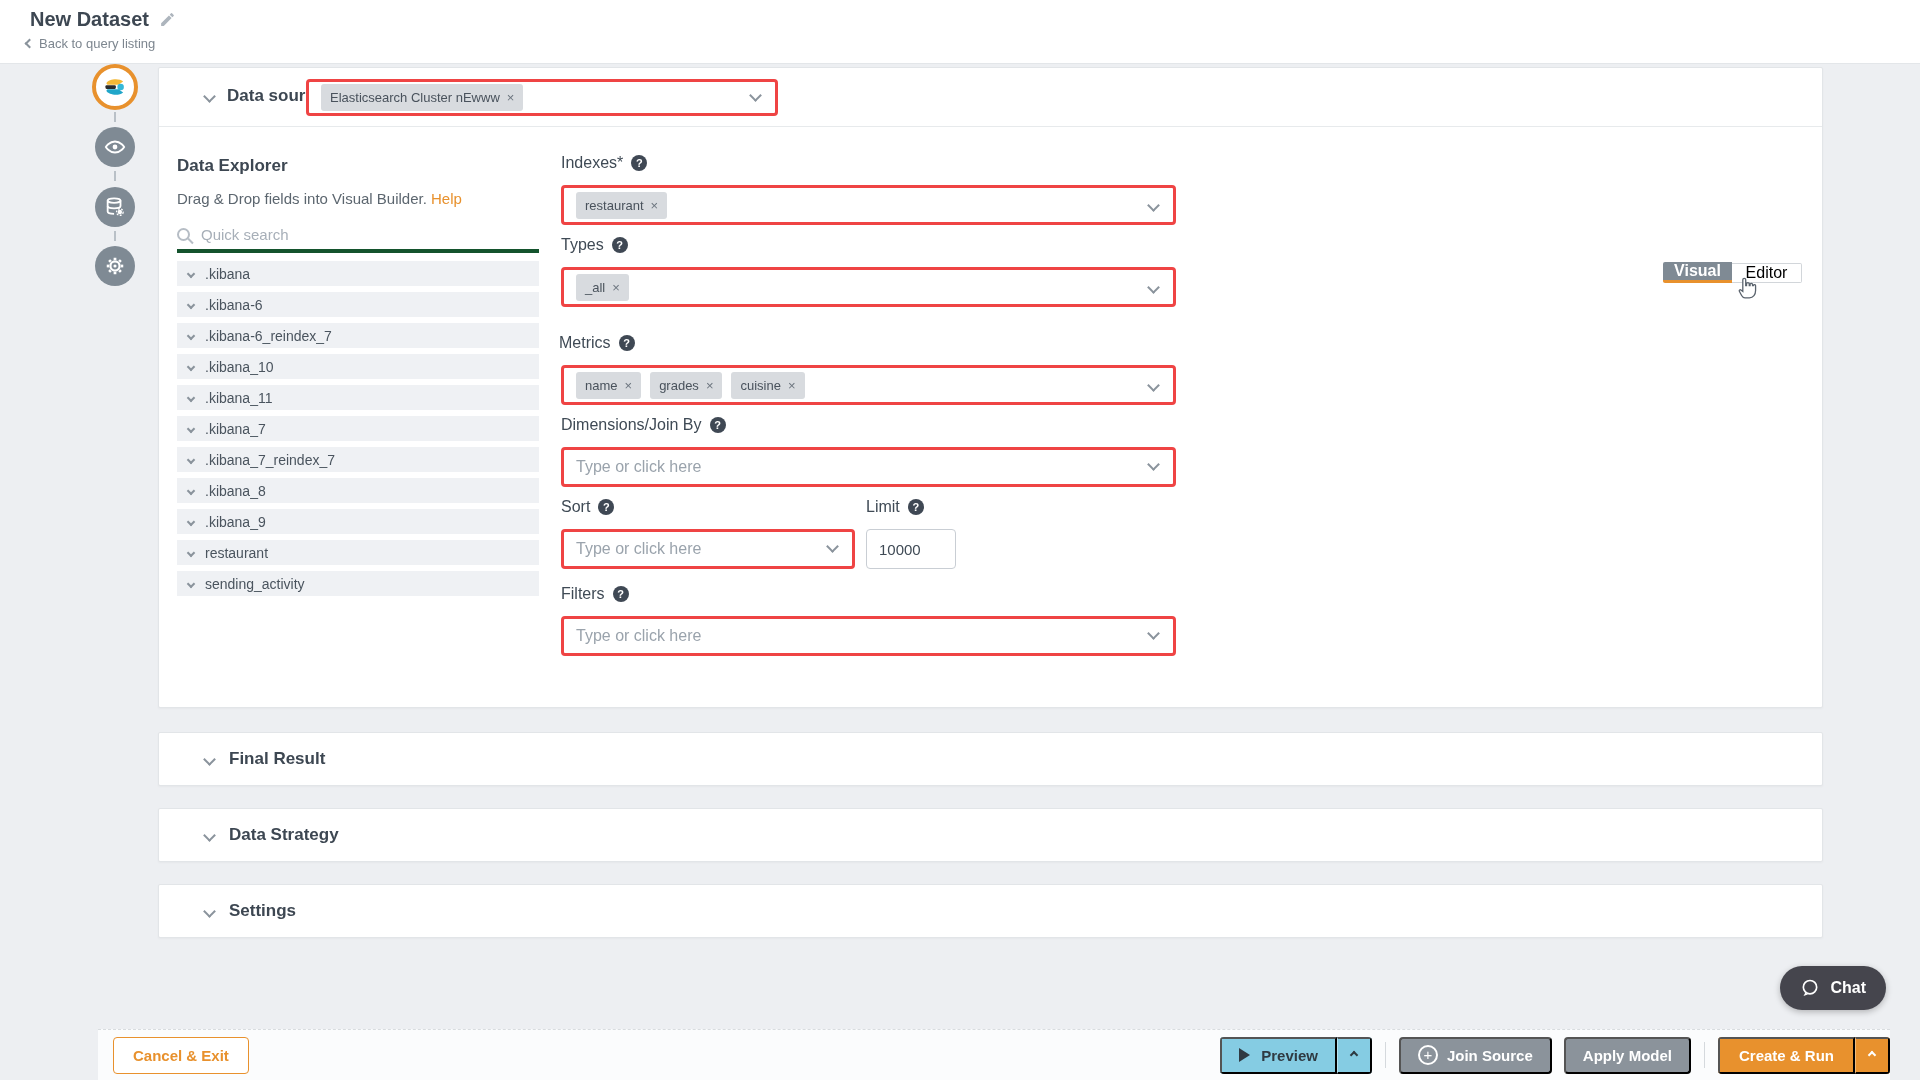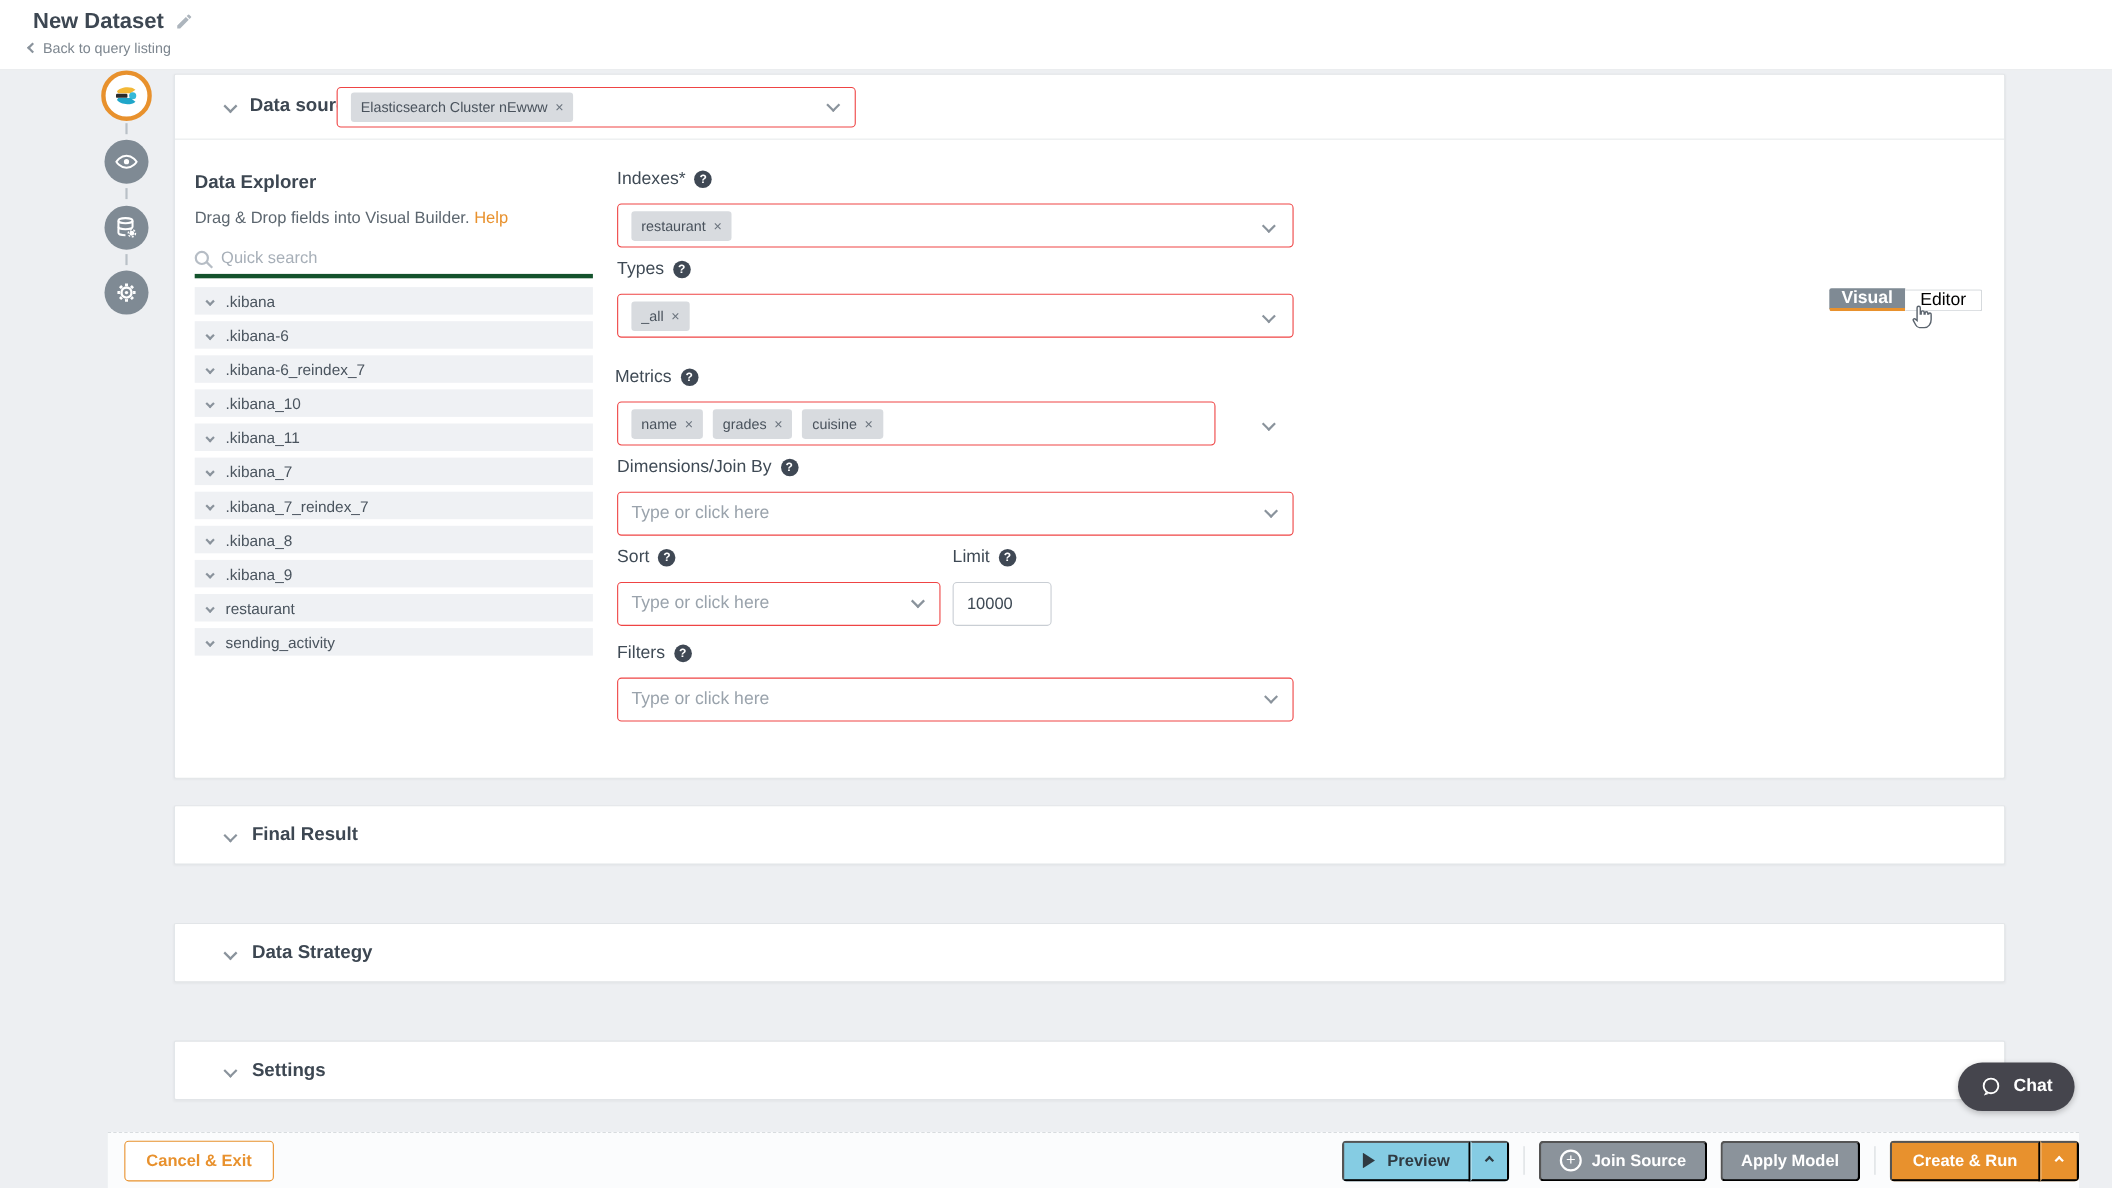--- a/index.html
+++ b/index.html
@@ -30,21 +30,21 @@
   .ds-label { position:absolute; left:68px; top:18px; font-size:17px; font-weight:700; color:#3d4752; }
   .ds-dd { left:147px; top:11px; width:472px; height:37px; }
 
   .chev { display:inline-block; width:9px; height:9px; border-right:2px solid #8a939c; border-bottom:2px solid #8a939c; transform:rotate(45deg); }
   .chev.left { transform:rotate(135deg); width:7px; height:7px; }
   .chev.tiny { width:6px; height:6px; }
   .chev.white { border-color:#fff; }
   .chev.dark { border-color:#2f3a42; }
   .chev.up { transform:rotate(-135deg); }
 
-  .dd { position:absolute; border:1px solid #ef4444; border-radius:4px; background:#fff; display:flex; align-items:center; padding:0 36px 0 12px; gap:9px; cursor:pointer; }
+  .dd { position:absolute; border:3px solid #ef4444; border-radius:4px; background:#fff; display:flex; align-items:center; padding:0 36px 0 12px; gap:9px; cursor:pointer; }
   .dd .dd-caret { position:absolute; right:15px; top:50%; margin-top:-7px; }
   .tag { background:#d8dbdf; border-radius:3px; padding:6px 9px; font-size:13px; color:#49525c; display:inline-flex; align-items:center; gap:7px; white-space:nowrap; }
   .tag-x { cursor:pointer; color:#6b747e; font-size:13px; line-height:1; }
   .tag-x::after { content:"×"; }
   .ph { color:#9aa3ac; font-size:16px; }
 
   
   .dx-title { position:absolute; left:18px; top:88px; font-size:17px; font-weight:700; color:#3d4752; }
   .dx-hint { position:absolute; left:18px; top:122px; font-size:15px; color:#5c666f; }
   .dx-help { color:#e8912d; cursor:pointer; }
@@ -61,21 +61,21 @@
   .q { display:inline-flex; width:16px; height:16px; background:#3f4854; border-radius:50%; color:#fff; font-size:11px; font-weight:700; align-items:center; justify-content:center; cursor:pointer; }
   .q::after { content:"?"; }
   .input-box { position:absolute; border:1px solid #c9ced4; border-radius:4px; height:40px; padding:0 12px; font-size:15px; color:#3f4a55; font-family:inherit; outline:none; }
 
   .toggle { position:absolute; left:1504px; top:189px; width:139px; height:31px; display:flex; font-size:16px;align-items:center; }
   .tg-visual { flex:1; background:#7f8a94; color:#fff; font-weight:700; display:flex; align-items:center; justify-content:center; border-bottom:3px solid #e8912d; border-radius:2px 0 0 2px; cursor:pointer; }
   .tg-editor { flex:1; background:#fff; border:1px solid #d2d6da; border-left:none; color:#000000; display:flex; align-items:center; justify-content:center; border-radius:0 2px 2px 0; cursor:pointer; }
   .cursor-hand { position:absolute; left:1576px; top:206px; width:26px; height:26px; }
 
   
-  .sections { position:absolute; left:158px; top:732px; width:1665px; display:flex; flex-direction:column; gap:53px; }
+  .sections { position:absolute; left:158px; top:732px; width:1665px; display:flex; flex-direction:column; gap:22px; }
   .section-card { height:54px; background:#fff; border:1px solid #e2e5e8; border-radius:2px; box-shadow:0 1px 2px rgba(40,50,60,.04); display:flex; align-items:center; padding-left:46px; gap:15px; cursor:pointer; }
   .section-card .s-label { font-size:17px; font-weight:700; color:#3d4752; }
 
   
   .footer { position:absolute; left:98px; right:30px; bottom:0; height:51px; background:#fbfcfd; border-top:1px dashed #d8dcdf; display:flex; align-items:center; padding:0 0 0 15px; }
   .btn { height:37px; border-radius:4px; font-size:15px; font-weight:700; display:inline-flex; align-items:center; justify-content:center; cursor:pointer; font-family:inherit; }
   .btn-cancel { background:#fff; border:1px solid #e8912d; color:#e8912d; padding:0 19px; }
   .split { display:inline-flex; border-radius:4px; overflow:hidden; height:37px; }
   .pv-main { background:#85cce3; color:#2f3a42; padding:0 17px; gap:11px; border-radius:0; }
   .pv-caret { background:#85cce3; width:35px; border-left:1px solid #b8e1ef; border-radius:0; }
@@ -255,21 +255,21 @@
         <span>_all</span>
         <span class="tag-x"></span>
       </span>
       </div>
     <span class="chev" style="position:absolute; left:990px; top:215px;"></span>
 
     <div class="f-label" style="left:400px; top:266px;">
       <span>Metrics</span>
       <span class="q"></span>
     </div>
-    <div class="dd" style="left:402px; top:297px; width:544px; height:40px;">
+    <div class="dd" style="left:402px; top:297px; width:615px; height:40px;">
 
     <span class="tag">
         <span>name</span>
         <span class="tag-x"></span>
       </span>
         <span class="tag">
         <span>grades</span>
         <span class="tag-x"></span>
       </span>
         <span class="tag">

